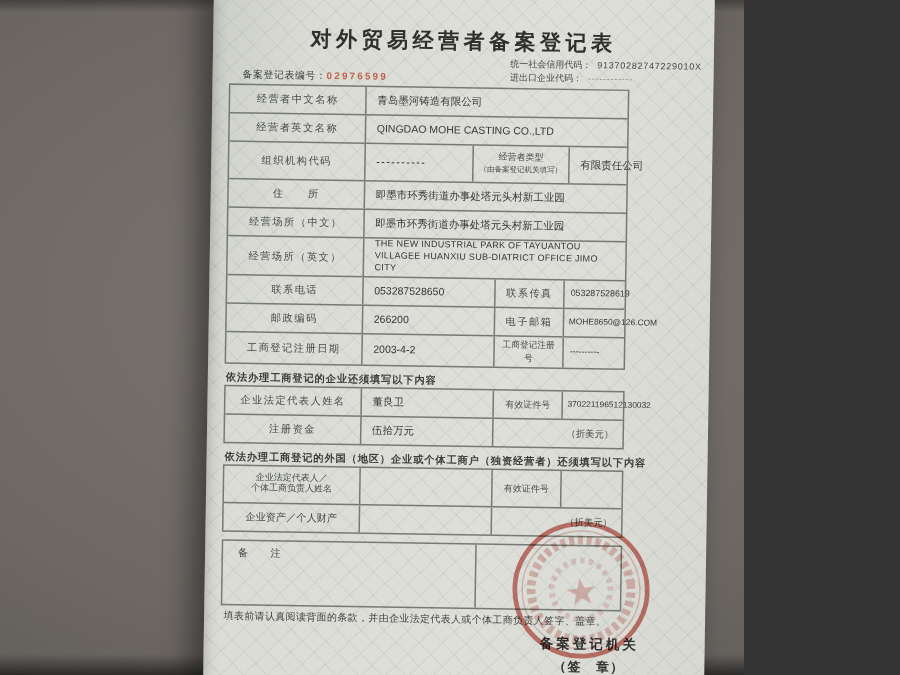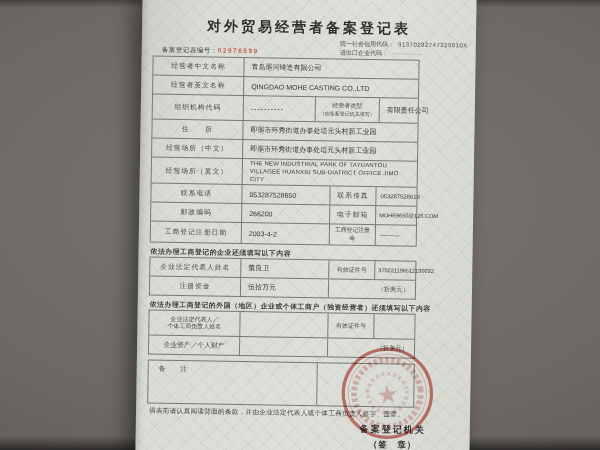--- a/index.html
+++ b/index.html
@@ -1,17 +1,17 @@
 <!DOCTYPE html>
 <html><head>
 <meta charset="utf-8">
 <style>
   html,body{margin:0;padding:0;background:#333;}
   .photo{
-    position:relative;width:600px;height:450px;overflow:hidden;
+    position:relative;width:496px;height:450px;overflow:hidden;
     font-family:"Liberation Sans","DejaVu Sans",sans-serif;
     background:
       linear-gradient(180deg, rgba(0,0,0,.35) 0, rgba(0,0,0,0) 8px),
       linear-gradient(0deg, rgba(0,0,0,.55) 0, rgba(0,0,0,0) 14px),
       radial-gradient(120% 90% at 50% 45%, #7a7571 0%, #6d6864 55%, #565350 100%);
   }
   .paper{
     position:absolute;left:139px;top:-7px;width:334px;height:464px;
     box-sizing:border-box;padding:26px 0 0 0;
     background:

